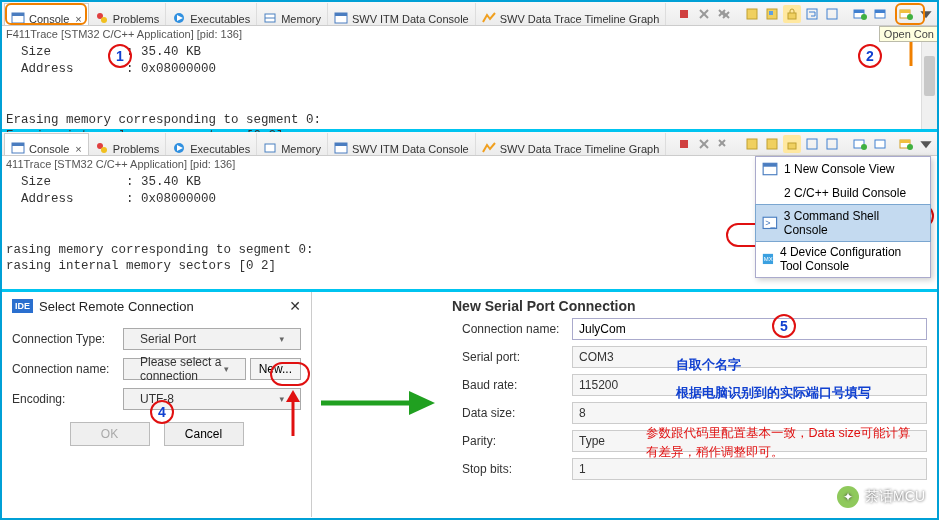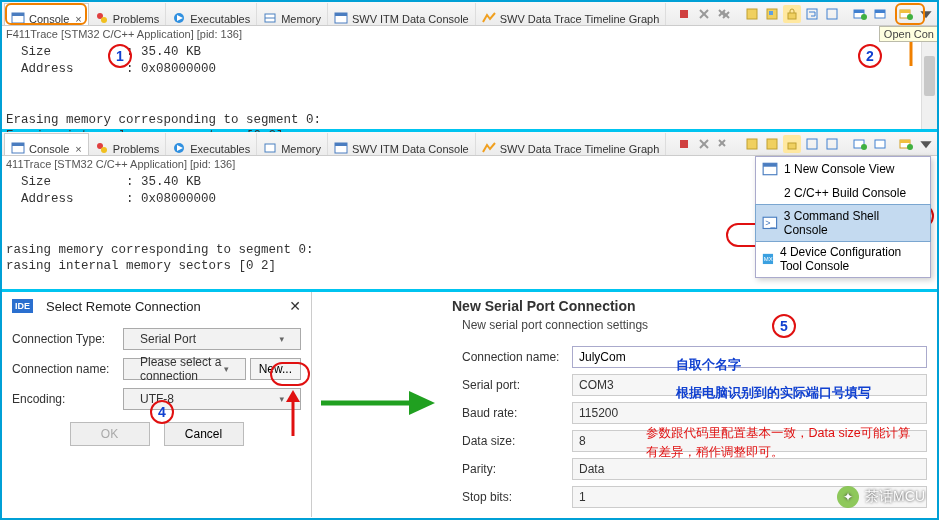--- a/index.html
+++ b/index.html
@@ -27,21 +27,21 @@
 
 
 .dropdown { position: absolute; right: 6px; top: 24px; width: 176px; background: #fff; border: 1px solid #aac; box-shadow: 2px 2px 6px rgba(0,0,0,0.2); z-index: 10; }
 .dropdown-item { display: flex; align-items: center; gap: 6px; padding: 4px 6px; font-size: 12px; color: #000; cursor: pointer; }
 .dropdown-item.selected { background: #c4daf0; border: 1px solid #7aa6d0; margin: -1px; }
 .dropdown-item .dicon { width: 16px; height: 16px; display: inline-flex; align-items: center; justify-content: center; }
 
 
 .dlg-left { width: 310px; border-right: 1px solid #ccc; background: #fff; padding: 6px 10px; position: relative; }
 .dlg-title-row { display: flex; align-items: center; justify-content: space-between; margin-bottom: 14px; }
-.dlg-title-row .ide { background: #2a6fcf; color: #fff; font-weight: bold; font-size: 9px; padding: 2px 3px; margin-right: 13px; }
+.dlg-title-row .ide { background: #2a6fcf; color: #fff; font-weight: bold; font-size: 9px; padding: 2px 3px; margin-right: 6px; }
 .dlg-title { font-size: 13px; color: #222; }
 .dlg-close { font-size: 14px; color: #333; cursor: pointer; }
 .form-row { display: flex; align-items: center; margin-bottom: 8px; gap: 6px; }
 .form-row label { width: 105px; font-size: 12px; color: #333; }
 .form-row .field { flex: 1; display: flex; gap: 4px; }
 .combo { flex: 1; height: 22px; border: 1px solid #aaa; background: #f2f2f2; display: flex; align-items: center; justify-content: space-between; padding: 0 16px; font-size: 12px; cursor: pointer; }
 .combo .chev { color: #666; font-size: 9px; }
 .newbtn { height: 22px; padding: 0 8px; border: 1px solid #aaa; background: #f4f4f4; font-size: 12px; cursor: pointer; }
 .dlg-btns { display: flex; justify-content: center; gap: 14px; margin-top: 12px; }
 .dlg-btns button { width: 80px; height: 24px; border: 1px solid #bbb; background: #efefef; font-size: 12px; cursor: pointer; }
@@ -479,21 +479,20 @@
     <div class="greenarrow">
       <svg viewBox="0 0 120 40">
           <line x1="4" y1="20" x2="94" y2="20" stroke="#20a020" stroke-width="5"></line>
           <polygon points="92,8 92,32 118,20" fill="#20a020"></polygon>
         </svg>
     </div>
   </div>
 
   <div class="dlg-right">
     <h3>New Serial Port Connection</h3>
-    <div class="subt">New serial port connection settings</div>
 
     <div class="rform-row">
       <label>Connection name:</label>
       <input class="textfield" value="JulyCom" style="">
     </div>
     <div class="rform-row">
       <label>Serial port:</label>
       <div class="val">
           <span>COM3</span>
         </div>
@@ -506,21 +505,21 @@
     </div>
     <div class="rform-row">
       <label>Data size:</label>
       <div class="val">
           <span>8</span>
         </div>
     </div>
     <div class="rform-row">
       <label>Parity:</label>
       <div class="val">
-          <span>Data</span>
+          <span>Type</span>
         </div>
     </div>
     <div class="rform-row">
       <label>Stop bits:</label>
       <div class="val">
           <span>1</span>
         </div>
     </div>
 
     <div class="ann circle-n" style="left:330px; top:22px;">

